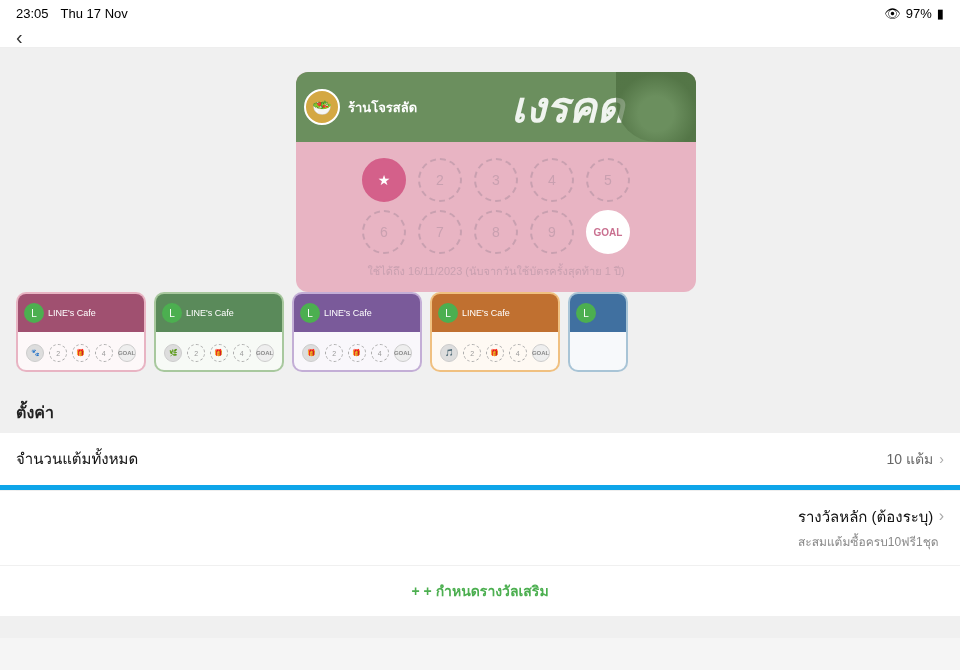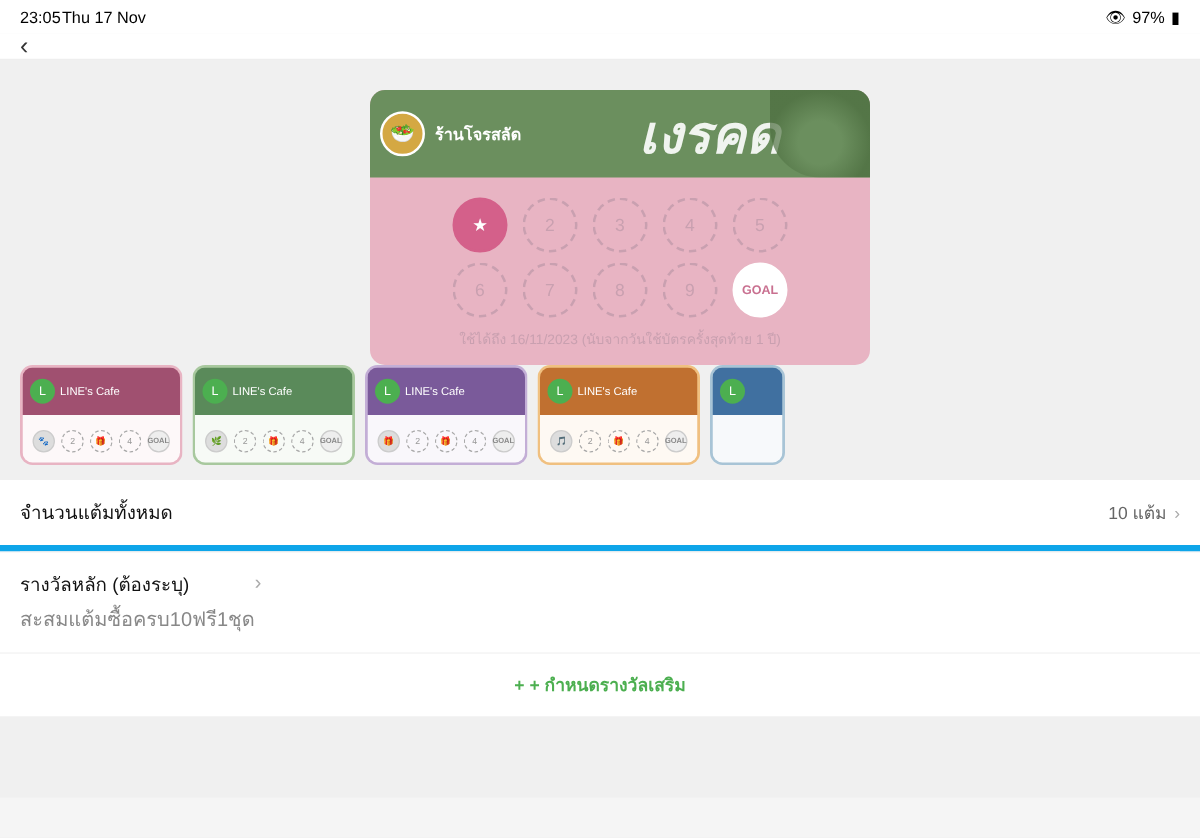--- a/index.html
+++ b/index.html
@@ -15,21 +15,21 @@
     
     .status-bar {
       display: flex;
       justify-content: space-between;
       align-items: center;
       padding: 6px 16px;
       background: #fff;
       font-size: 13px;
       font-weight: 500;
     }
-    .status-left { display: flex; gap: 1px; justify-content: flex-end; }
+    .status-left { display: flex; gap: 12px; justify-content: flex-end; }
     .status-right { display: flex; align-items: center; gap: 5px; font-size: 13px; }
 
     
     .nav-bar {
       display: flex;
       align-items: center;
       justify-content: center;
       padding: 10px 16px;
       background: #fff;
       border-bottom: 1px solid #eee;
@@ -267,35 +267,35 @@
     .settings-divider {
       height: 1px;
       background: #eee;
       margin: 0 16px;
     }
 
     .reward-row {
       padding: 14px 16px;
       background: #fff;
       display: flex;
-      justify-content: flex-start;
+      justify-content: flex-end;
       align-items: flex-start;
       border-bottom: 1px solid #f0f0f0;
     }
     .reward-main {
       display: flex;
       flex-direction: column;
       gap: 3px;
     }
     .reward-title {
       font-size: 15px;
       color: #111;
     }
     .reward-sub {
-      font-size: 16px;
+      font-size: 12px;
       color: #888;
     }
     .reward-chevron {
       color: #aaa;
       font-size: 16px;
       margin-top: 2px;
     }
 
     .add-reward-btn {
       display: flex;
@@ -433,20 +433,21 @@
 
     <div class="design-card card-blue" style="flex: 0 0 60px;">
       <div class="design-card-top card-top-blue" style="height:38px;">
         <div class="design-card-logo">L</div>
       </div>
       <div class="design-card-bottom">
       </div>
     </div>
   </div>
 
+  <div class="settings-header">ตั้งค่า</div>
 
   <div class="settings-row">
     <span class="settings-row-label">จำนวนแต้มทั้งหมด</span>
     <div class="settings-row-value">
       <span>10 แต้ม</span>
       <span class="settings-row-chevron">›</span>
     </div>
   </div>
 
   <div class="settings-divider"></div>

